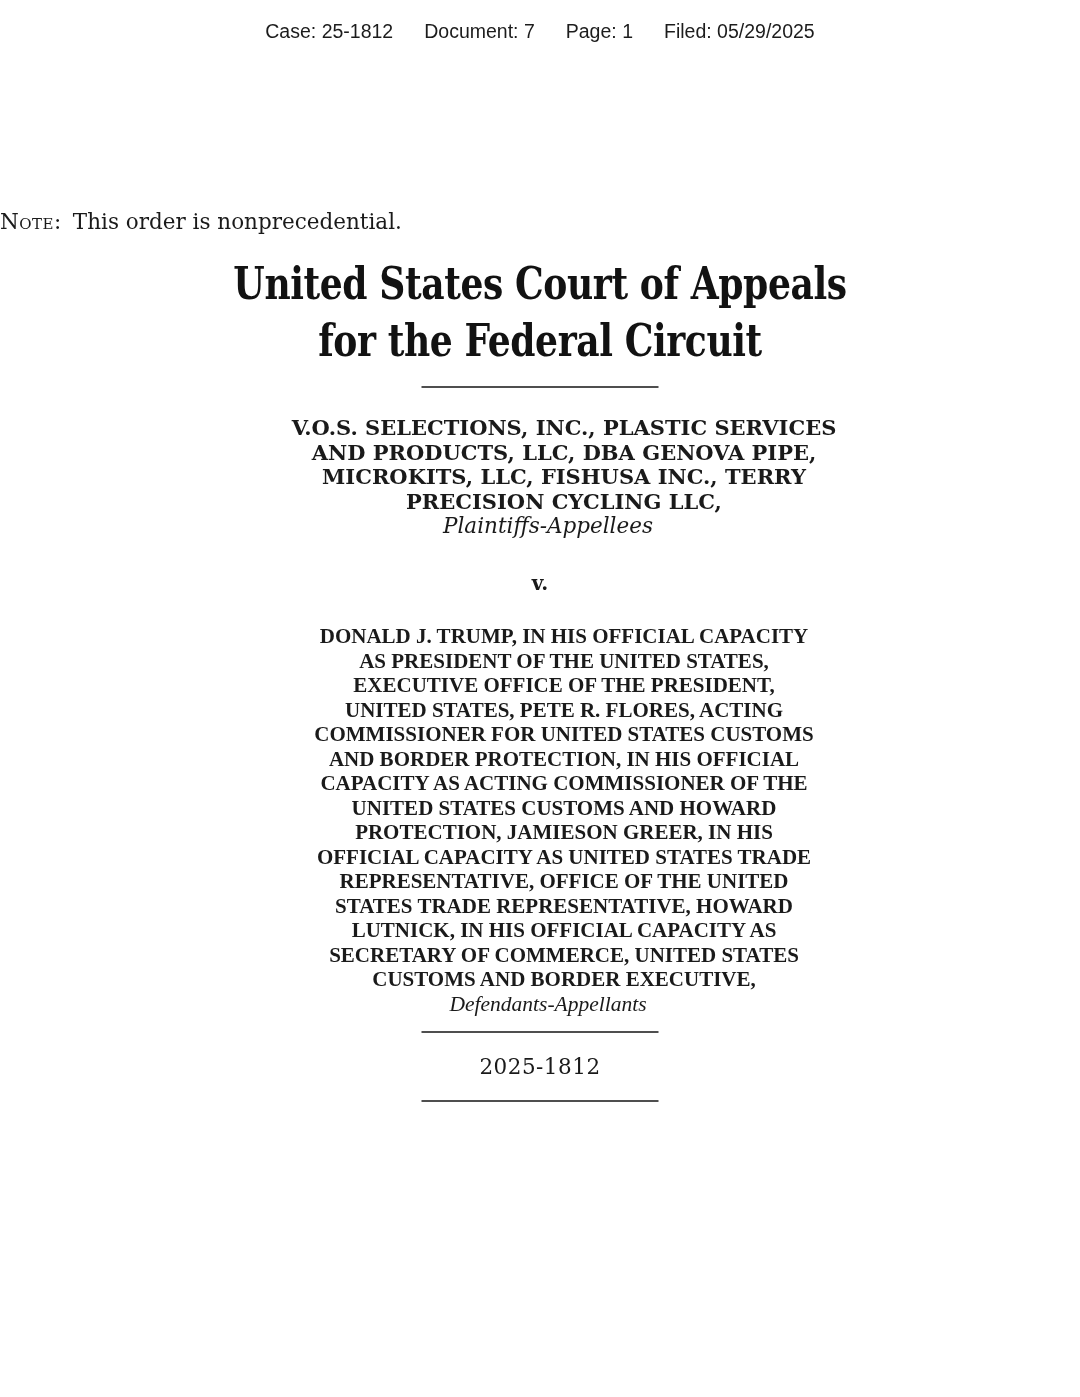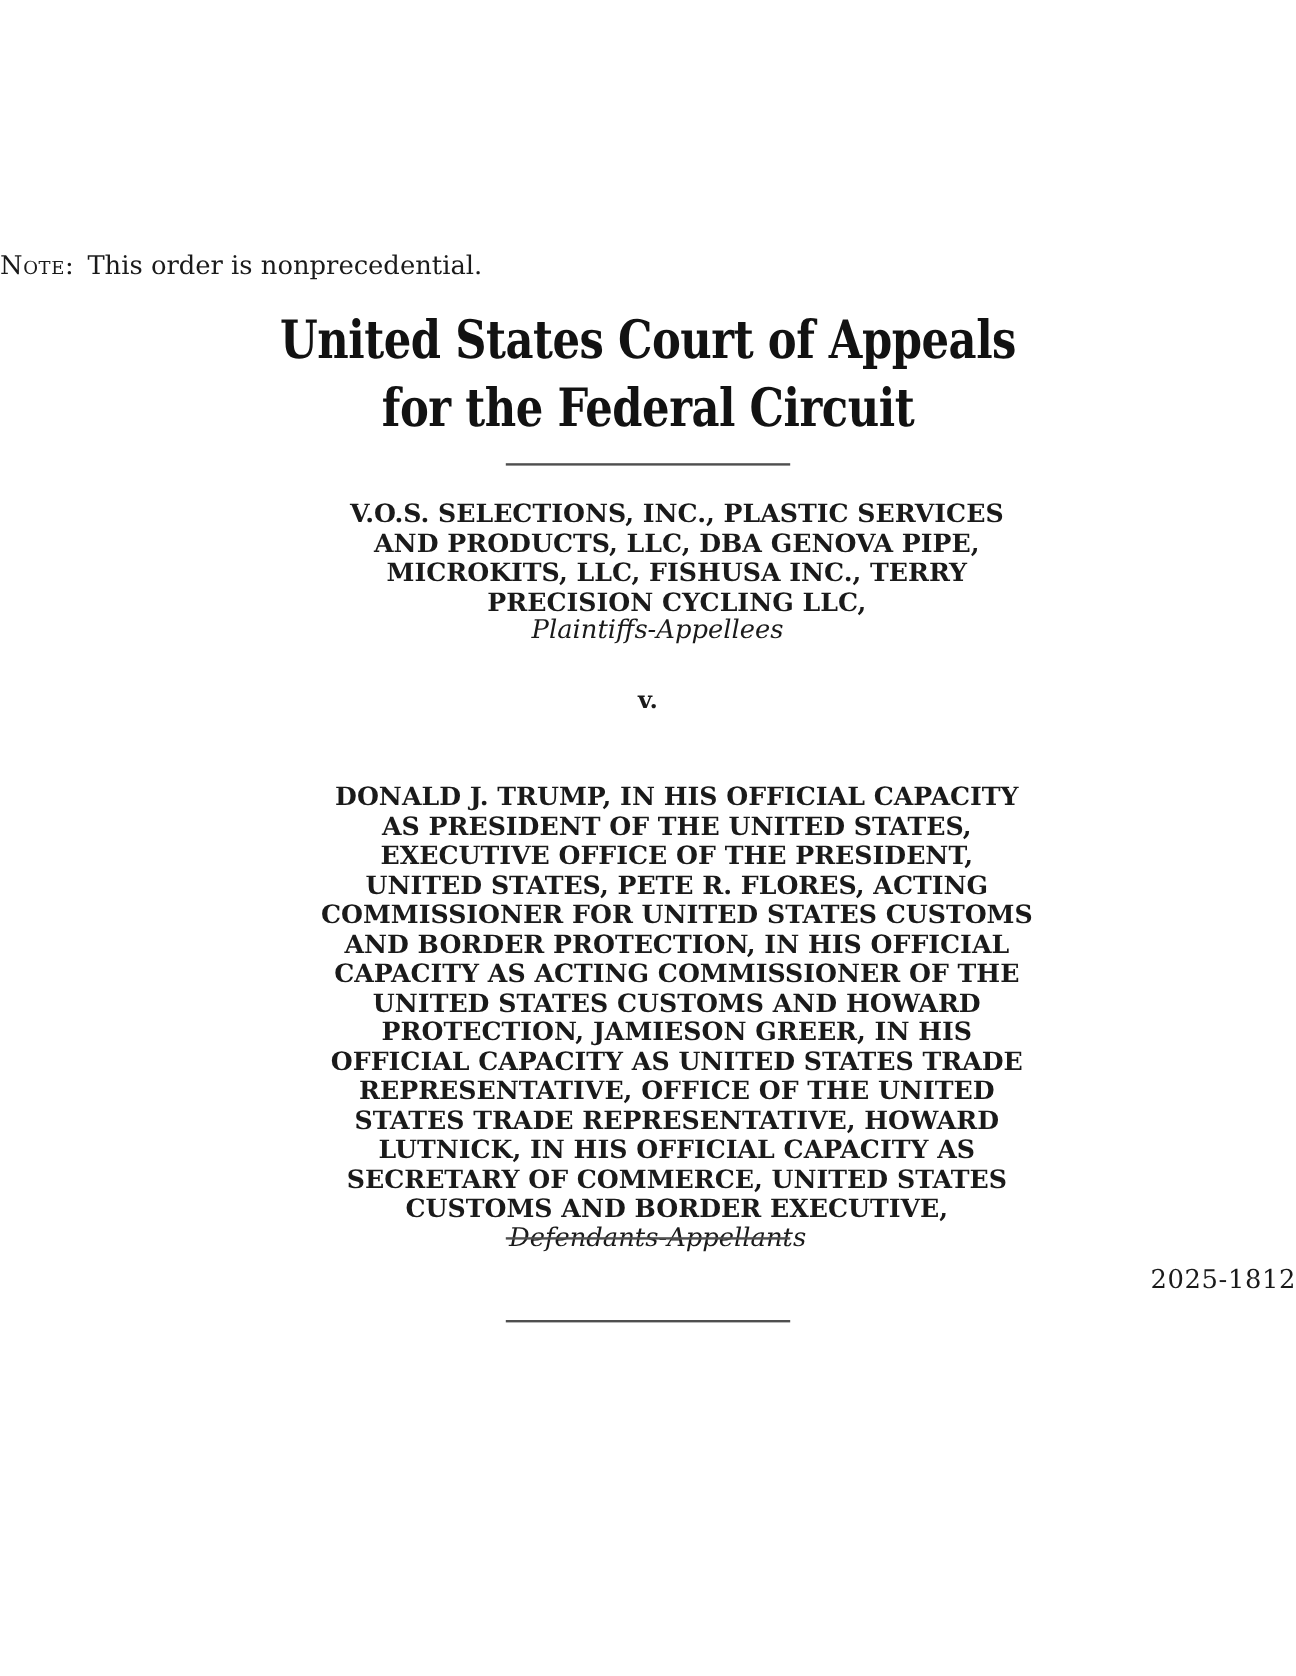--- a/index.html
+++ b/index.html
@@ -63,21 +63,21 @@
   .rule-1 { top: 386px; }
   .rule-2 { top: 1031px; }
   .rule-3 { top: 1100px; }
   .party-block {
     position: absolute;
     left: 0;
     width: 100%;
     text-align: center;
   }
   .plaintiffs { top: 416px; }
-  .defendants { top: 652px; }
+  .defendants { top: 624px; font-family: Liberation Serif, serif; }
   .party-line {
     font-weight: bold;
     font-size: 21px;
     line-height: 24.5px;
     white-space: nowrap;
     padding-left: 48px;
   }
   .party-role {
     font-style: italic;
     font-size: 21.5px;
@@ -92,31 +92,37 @@
     text-align: center;
     font-weight: bold;
     font-size: 20px;
     line-height: 24px;
   }
   .docket {
     position: absolute;
     top: 1054px;
     left: 0;
     width: 100%;
-    text-align: right;
+    text-align: center;
     font-size: 21.5px;
     line-height: 26px;
     letter-spacing: 0.5px;
   }
 </style>
 </head>
 <body>
 
 <div class="page">
 
+  <div class="pacer-header">
+    <span>Case: 25-1812</span>
+    <span>Document: 7</span>
+    <span>Page: 1</span>
+    <span>Filed: 05/29/2025</span>
+  </div>
 
   <div class="note">
     <span class="sc">Note:</span><span class="note-text">This order is nonprecedential.</span>
   </div>
 
   <div class="court-title">
     <div>United States Court of Appeals</div>
     <div>for the Federal Circuit</div>
   </div>
 

